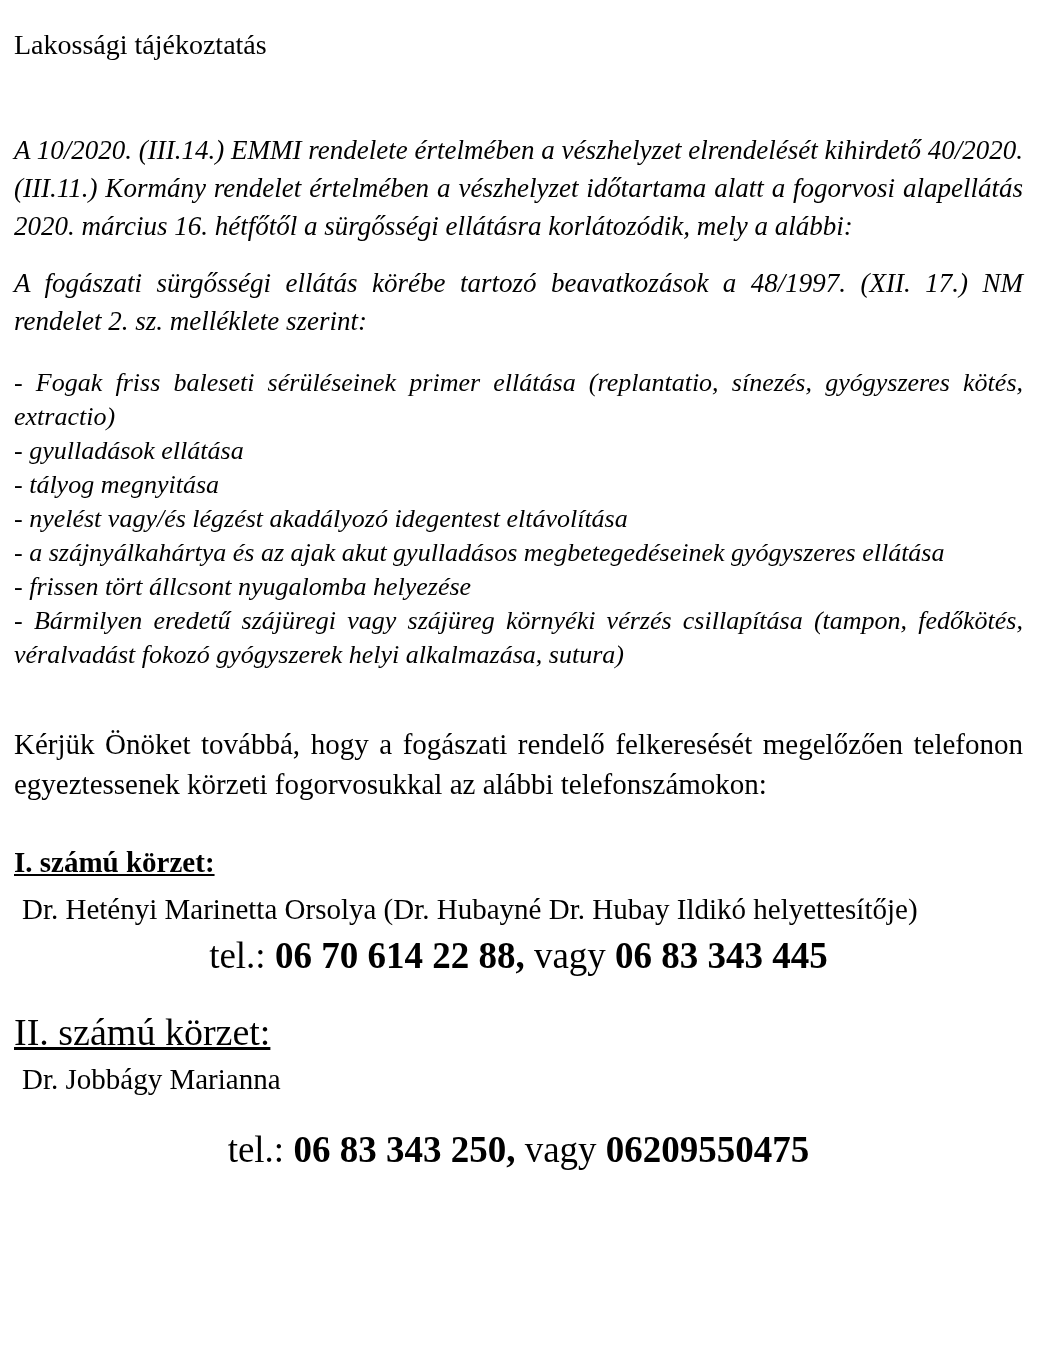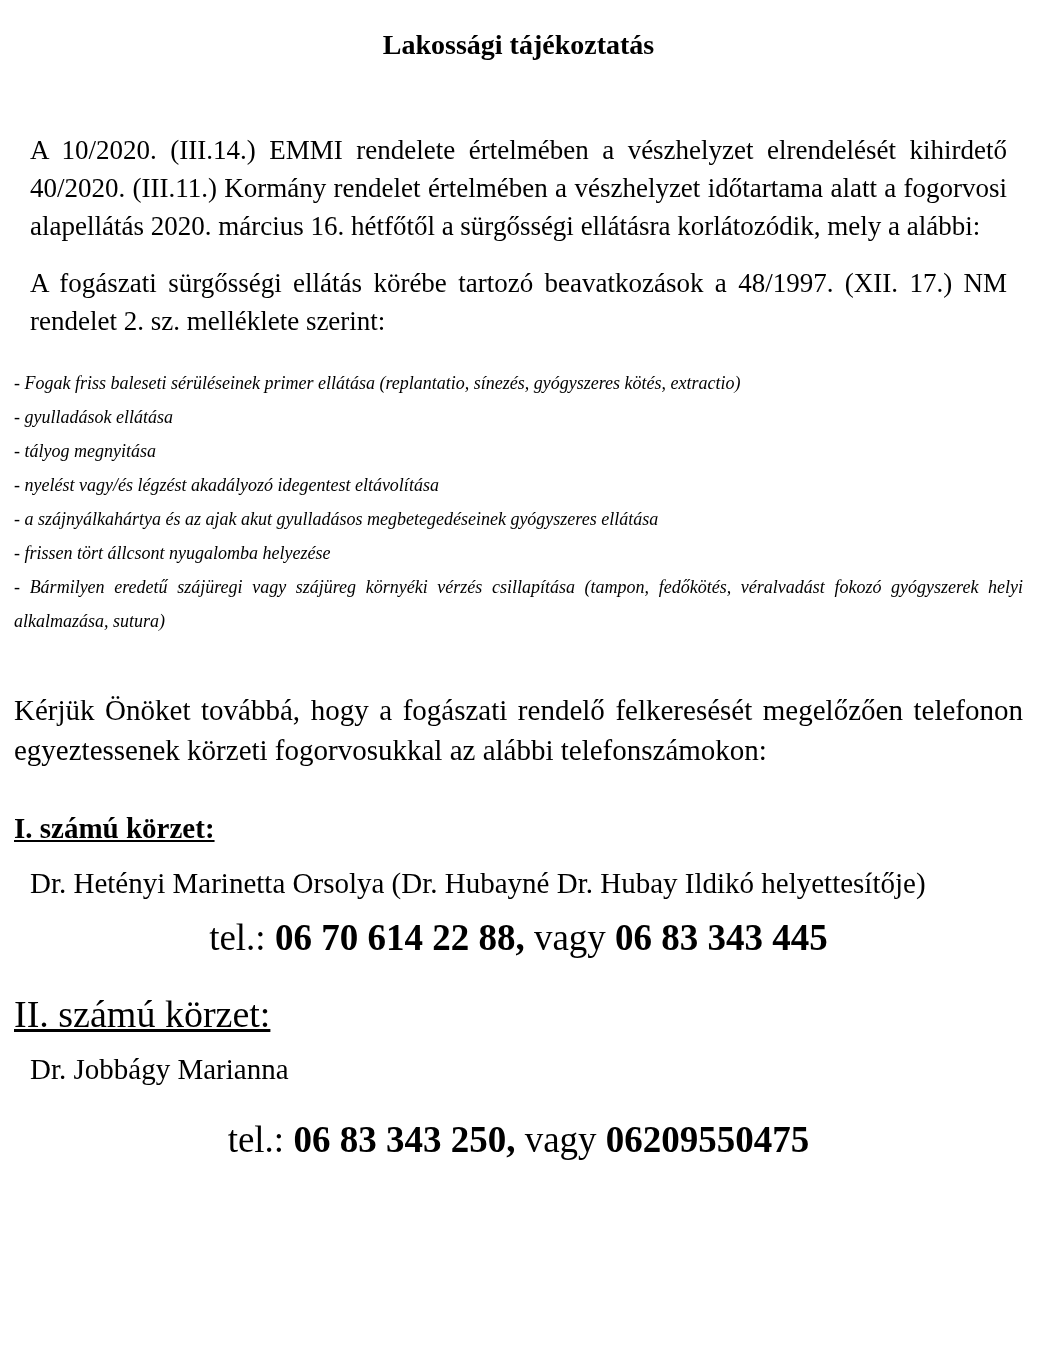--- a/index.html
+++ b/index.html
@@ -17,45 +17,46 @@
   .page {
     box-sizing: border-box;
     width: 1059px;
     height: 1350px;
     padding: 26px 36px 0 14px;
   }
   .title {
     margin: 0;
     font-size: 28px;
     line-height: 38px;
-    font-weight: bold;
-    text-align: center;
+    font-weight: normal;
+    text-align: left;
   }
   .salutation {
     margin: 42px 0 0 0;
     font-size: 28px;
     line-height: 40px;
     font-weight: normal;
     text-align: center;
   }
   .body-par {
-    margin: 16px;
+    margin: 0;
     font-size: 27px;
     line-height: 38px;
     text-align: justify;
+    font-style: italic;
   }
   .par-decree { margin-top: 67px; }
   .par-scope  { margin-top: 19px; }
   .care-list {
     margin-top: 26px;
     font-style: italic;
   }
   .care-list p {
     margin: 0;
-    font-size: 18px;
+    font-size: 26px;
     line-height: 34px;
     text-align: justify;
   }
   .par-request {
     margin: 52px 0 0 0;
     font-size: 29px;
     line-height: 40px;
     text-align: justify;
   }
   .district-heading {
@@ -68,21 +69,21 @@
   .district-heading-2 .underlined {
     text-decoration: underline;
   }
   .district-heading-2 {
     margin: 36px 0 0 0;
     font-size: 38px;
     line-height: 40px;
     font-weight: normal;
   }
   .doctor-line {
-    margin: 16px;
+    margin: 8px;
     font-size: 29px;
     line-height: 38px;
     text-align: justify;
   }
   .tel-line {
     margin: 2px 0 0 0;
     font-size: 37px;
     line-height: 40px;
     text-align: center;
   }

